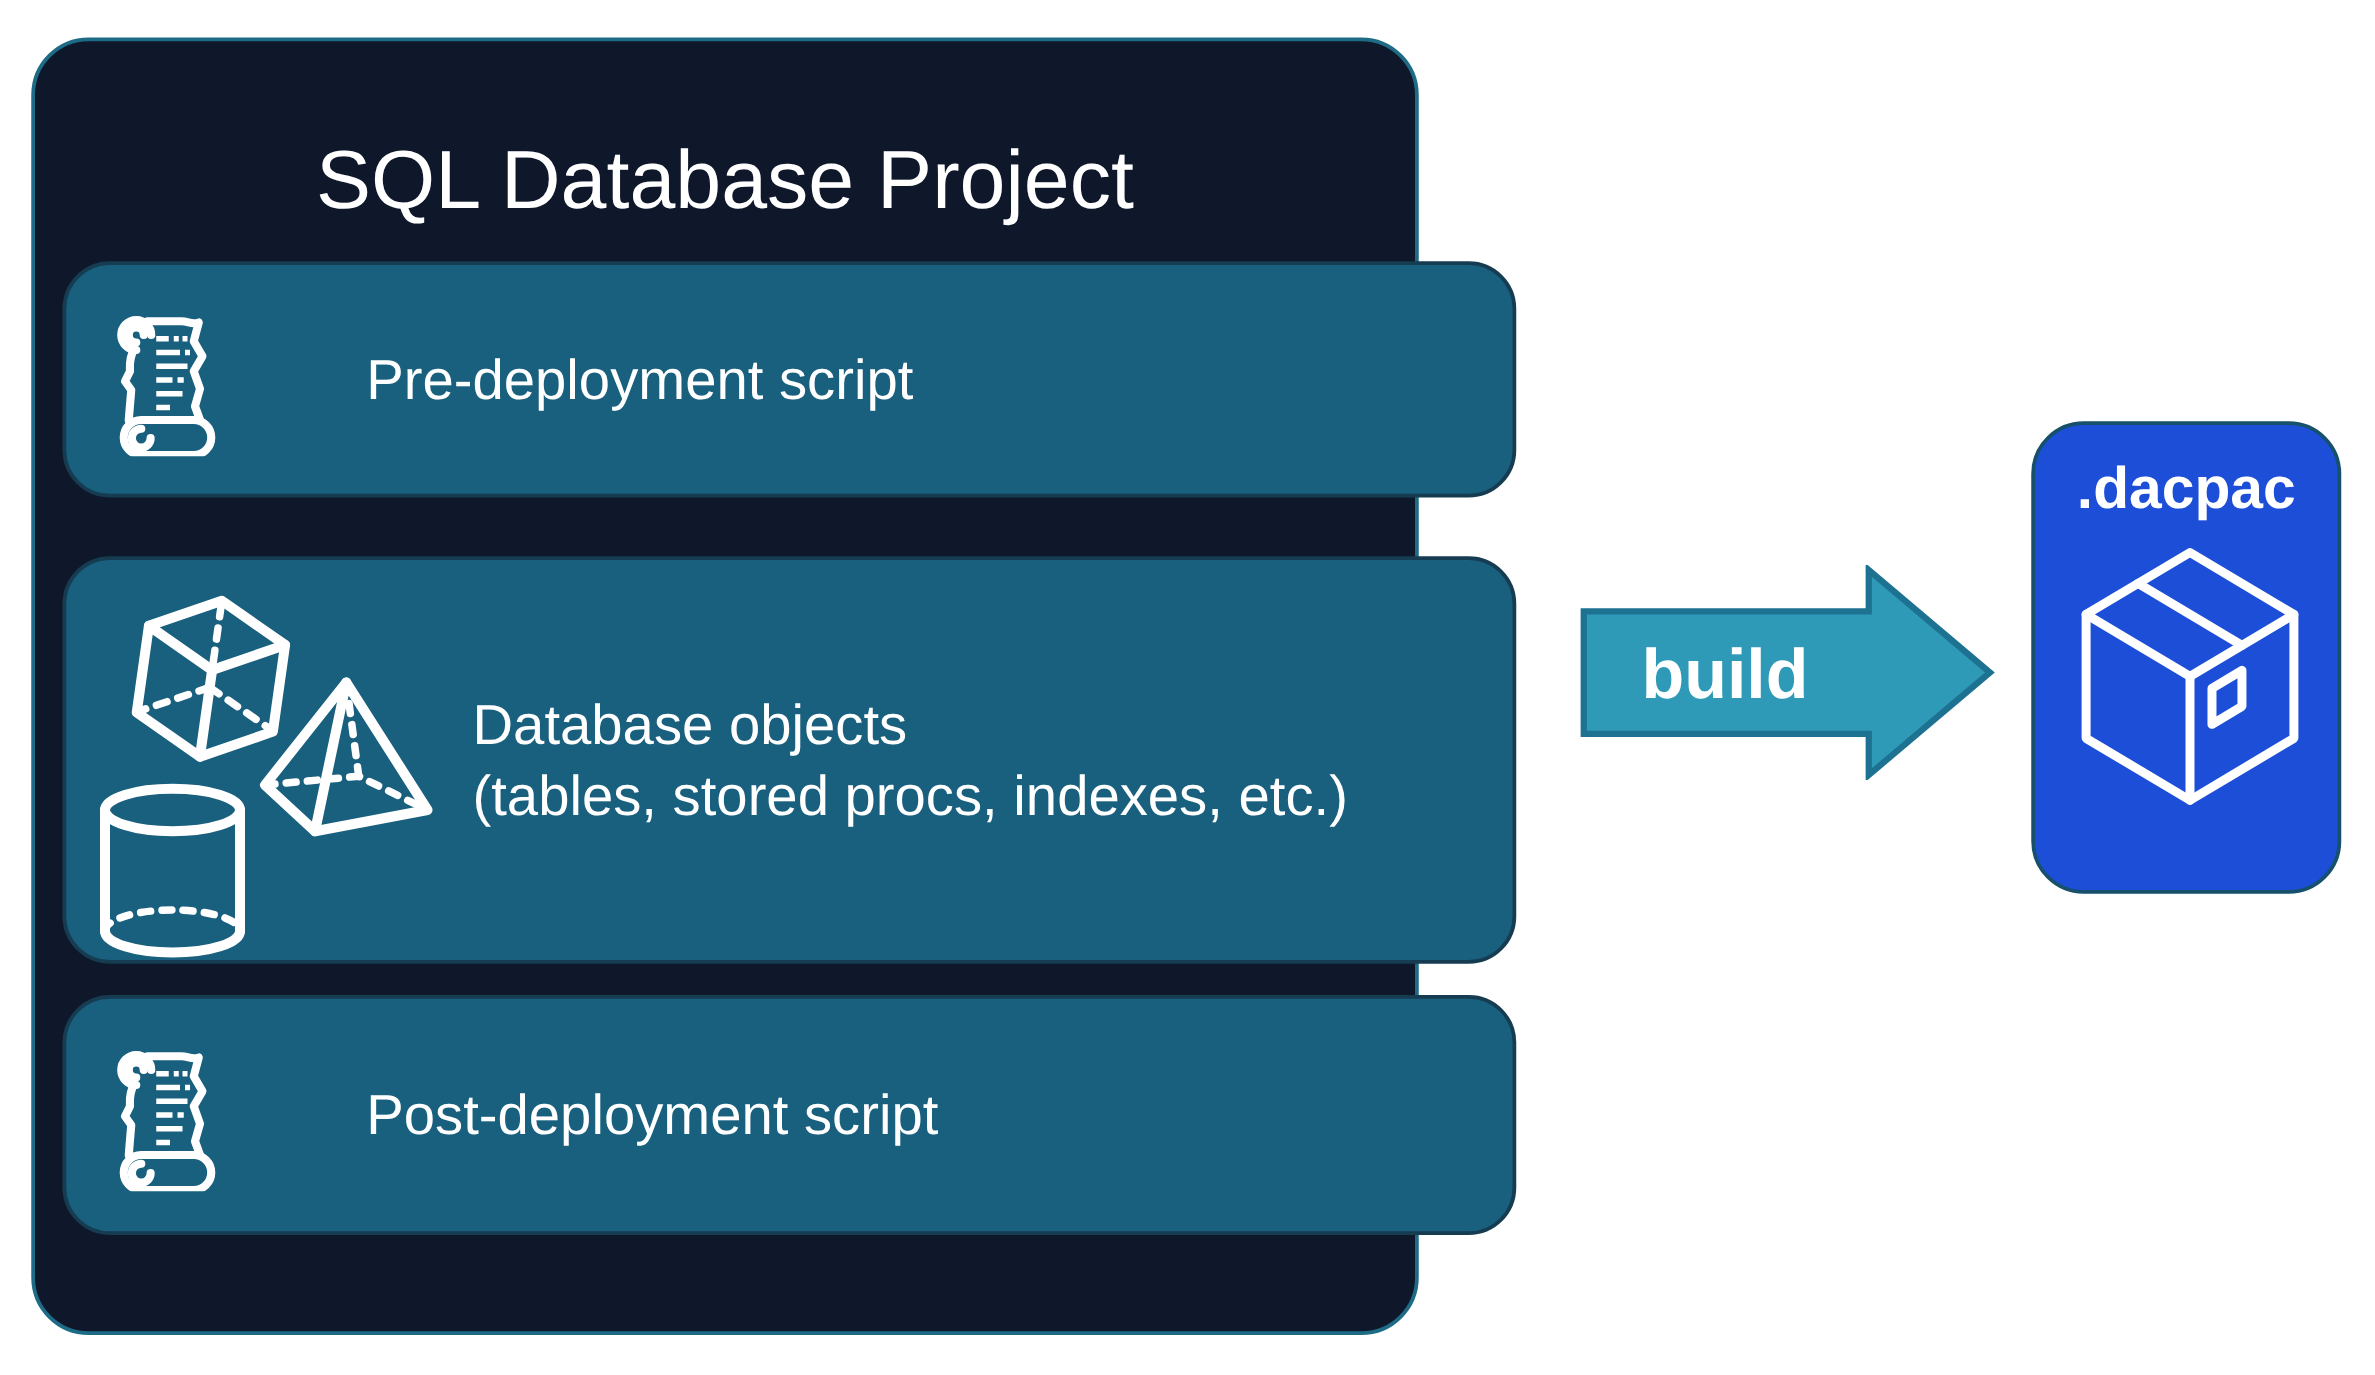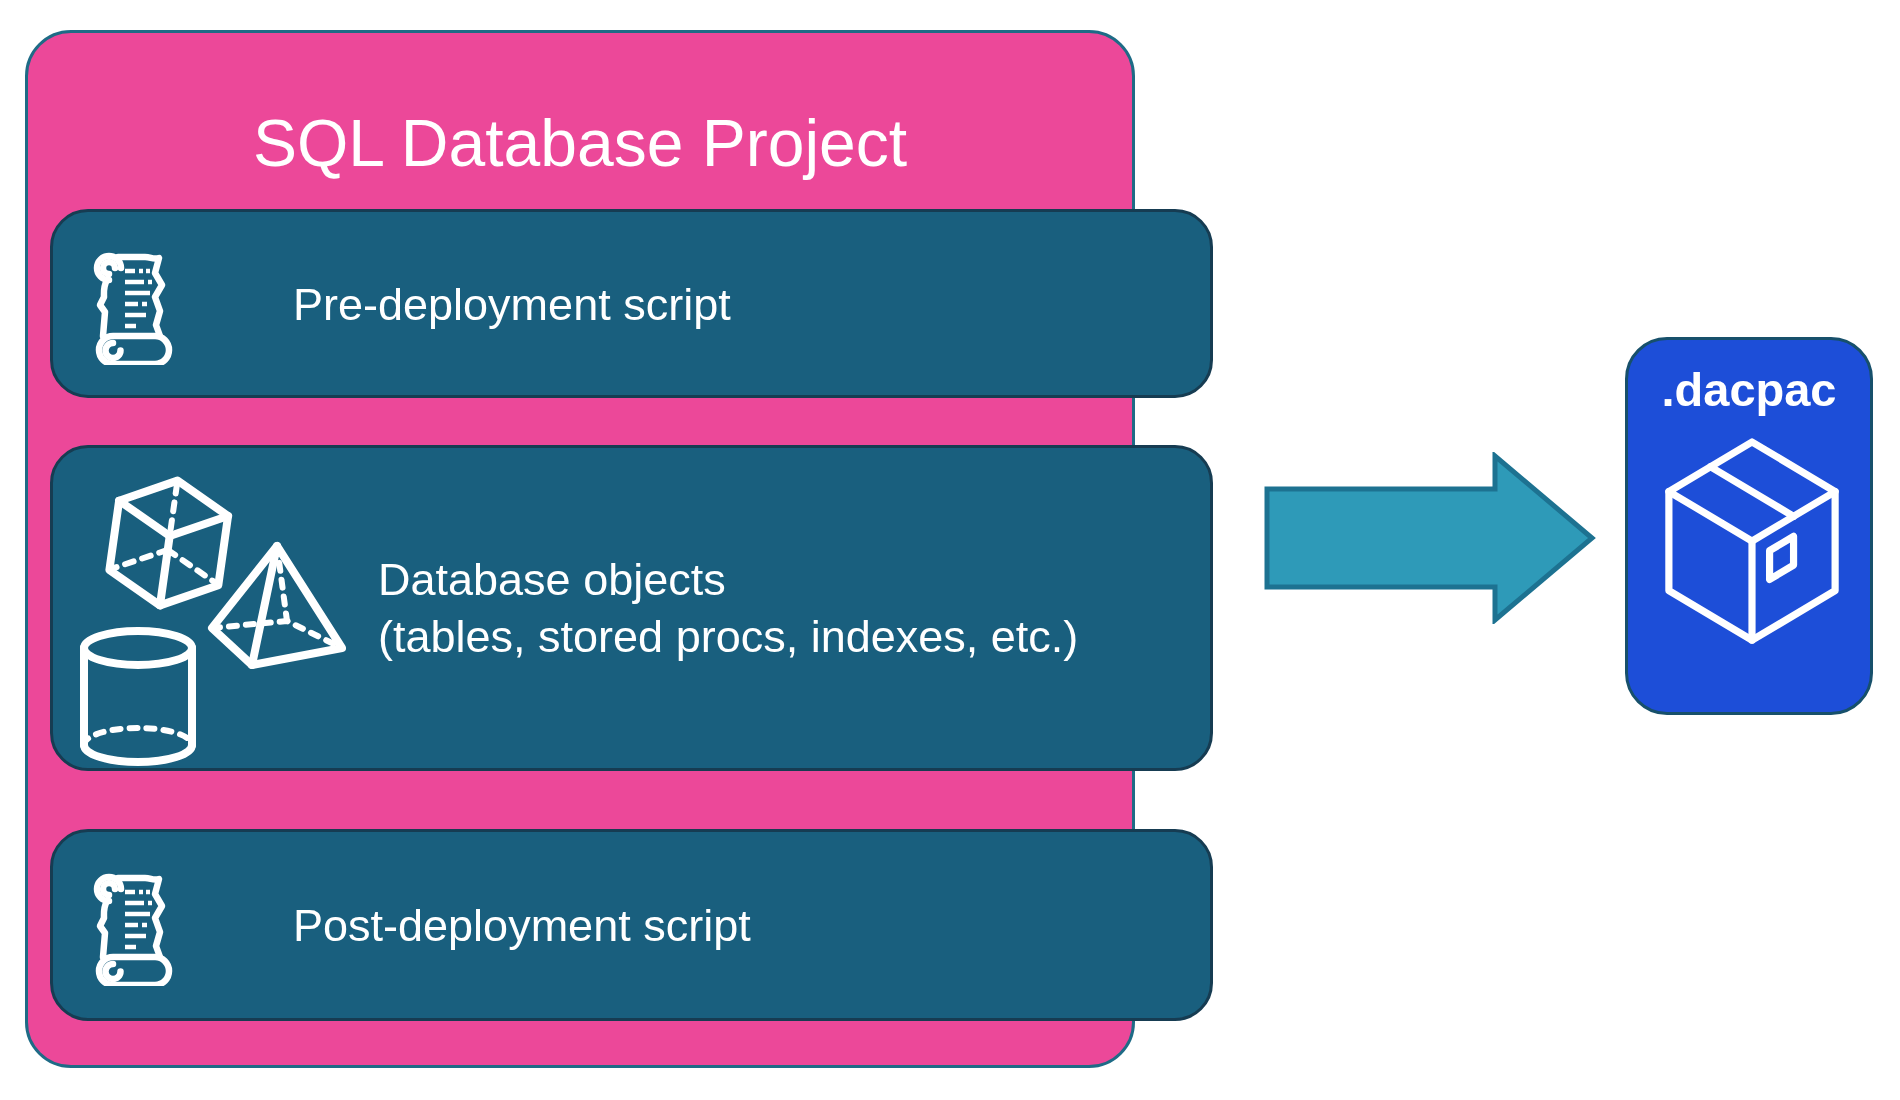--- a/index.html
+++ b/index.html
@@ -10,21 +10,21 @@
     background: #ffffff;
     overflow: hidden;
     font-family: "Liberation Sans", sans-serif;
     color: #ffffff;
   }
   
   .project-box {
     position: absolute;
     left: 25px; top: 30px;
     width: 1110px; height: 1038px;
-    background: #ec4899;
+    background: #0f172a;
     border: 3px solid #1E6B86;
     border-radius: 46px;
     box-sizing: border-box;
   }
   .project-title {
     position: absolute;
     left: 0; right: 0; top: 26px;
     text-align: center;
     font-size: 66px;
     line-height: 80px;
@@ -37,21 +37,21 @@
     position: absolute;
     left: 22px;
     width: 1163px;
     background: #195F7E;
     border: 3px solid #163C52;
     border-radius: 38px;
     box-sizing: border-box;
   }
   #panel-pre  { top: 176px; height: 189px; }
   #panel-obj  { top: 412px; height: 326px; }
-  #panel-post { top: 796px; height: 192px; }
+  #panel-post { top: 763px; height: 192px; }
 
   .panel-icon {
     position: absolute;
     left: 30px; top: 50%;
     transform: translateY(-50%);
     width: 100px; height: 122px;
   }
   .shapes-icon {
     position: absolute;
     left: 26px; top: 20px;
@@ -208,20 +208,21 @@
       </span>
       <span class="panel-label">Post-deployment script</span>
     </div>
   </section>
 
   <span class="build-arrow-svg">
     <svg viewBox="0 0 332 172" width="332" height="172">
       <polygon points="3,37 231,37 231,4 328,86 231,168 231,135 3,135" fill="#2E9AB8" stroke="#1D7291" stroke-width="5" stroke-linejoin="miter"></polygon>
     </svg>
   </span>
+  <div class="build-label">build</div>
 
   <section class="dacpac-box">
     <div class="dacpac-label">.dacpac</div>
     <span class="package-icon">
       <svg viewBox="0 0 110 132" width="176" height="211">
         <g fill="none" stroke="#ffffff" stroke-width="4.5" stroke-linejoin="round" stroke-linecap="round">
           <path d="M55,5 L107,36 L55,67 L3,36 Z"></path>
           <path d="M29,20.5 L81,51.5"></path>
           <path d="M3,36 V98 L55,129 L107,98 V36"></path>
           <path d="M55,67 V129"></path>

